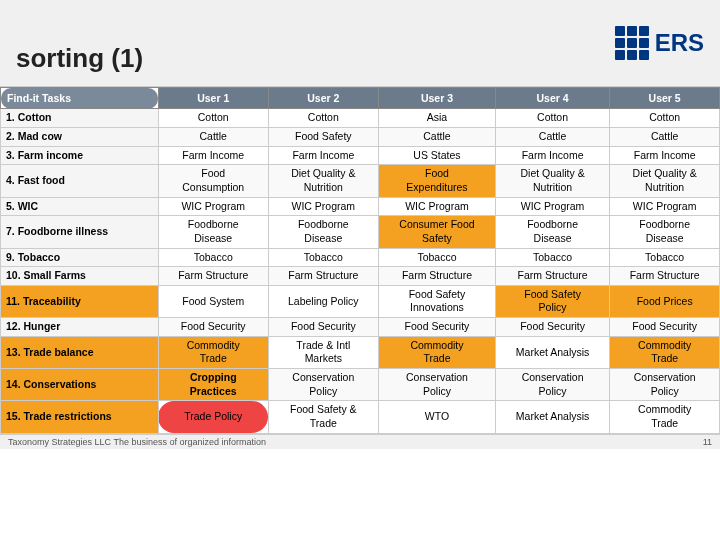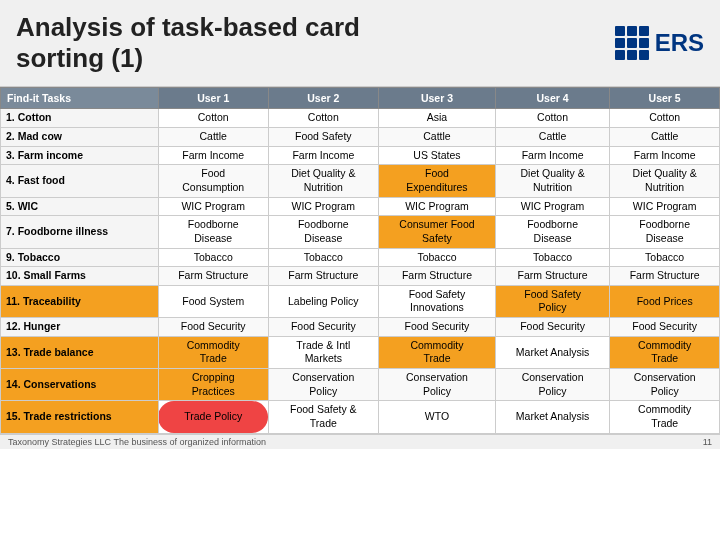--- a/index.html
+++ b/index.html
@@ -55,20 +55,21 @@
       background: #6b7b8c;
       color: #fff;
       padding: 4px 6px;
       text-align: center;
       border: 1px solid #888;
       font-weight: bold;
     }
     thead tr th:first-child {
       text-align: left;
       background: #7a8a9a;
+      border-radius: 10px;
     }
     tbody tr td {
       border: 1px solid #ccc;
       padding: 2px 5px;
       text-align: center;
       vertical-align: middle;
       line-height: 1.3;
     }
     tbody tr td:first-child {
       text-align: left;
@@ -90,21 +91,21 @@
       border-top: 1px solid #ccc;
       display: flex;
       justify-content: space-between;
     }
   </style>
 </head>
 <body>
 
 <div class="header">
   <div class="header-title">
-    <span>Analysis of task-based card</span><br>
+    <br>
     <span>sorting (1)</span>
   </div>
   <div class="ers-logo">
     <div class="ers-dots">
       <div class="ers-dot"></div>
         <div class="ers-dot"></div>
         <div class="ers-dot"></div>
       <div class="ers-dot"></div>
         <div class="ers-dot"></div>
         <div class="ers-dot"></div>
@@ -212,21 +213,21 @@
         <tr>
           <td style="background: rgb(244, 160, 32); color: rgb(0, 0, 0);">13. Trade balance</td>
           <td style="background: rgb(244, 160, 32); color: rgb(0, 0, 0);">Commodity<br>Trade</td>
           <td style="background: rgb(255, 255, 255);">Trade &amp; Intl<br>Markets</td>
           <td style="background: rgb(244, 160, 32); color: rgb(0, 0, 0);">Commodity<br>Trade</td>
           <td style="background: rgb(255, 255, 255);">Market Analysis</td>
           <td style="background: rgb(244, 160, 32); color: rgb(0, 0, 0);">Commodity<br>Trade</td>
         </tr>
         <tr>
           <td style="background: rgb(244, 160, 32); color: rgb(0, 0, 0);">14. Conservations</td>
-          <td style="background: rgb(244, 160, 32); color: rgb(0, 0, 0);">Cropping<br>Practices</td>
+          <td style="background: rgb(244, 160, 32); color: rgb(0, 0, 0); font-weight: bold;">Cropping<br>Practices</td>
           <td style="background: rgb(249, 249, 249);">Conservation<br>Policy</td>
           <td style="background: rgb(249, 249, 249);">Conservation<br>Policy</td>
           <td style="background: rgb(249, 249, 249);">Conservation<br>Policy</td>
           <td style="background: rgb(249, 249, 249);">Conservation<br>Policy</td>
         </tr>
         <tr>
           <td style="background: rgb(244, 160, 32); color: rgb(0, 0, 0);">15. Trade restrictions</td>
           <td style="background: #ef4444; border-radius: 16px;">Trade Policy</td>
           <td style="background: rgb(255, 255, 255);">Food Safety &amp;<br>Trade</td>
           <td style="background: rgb(255, 255, 255);">WTO</td>

